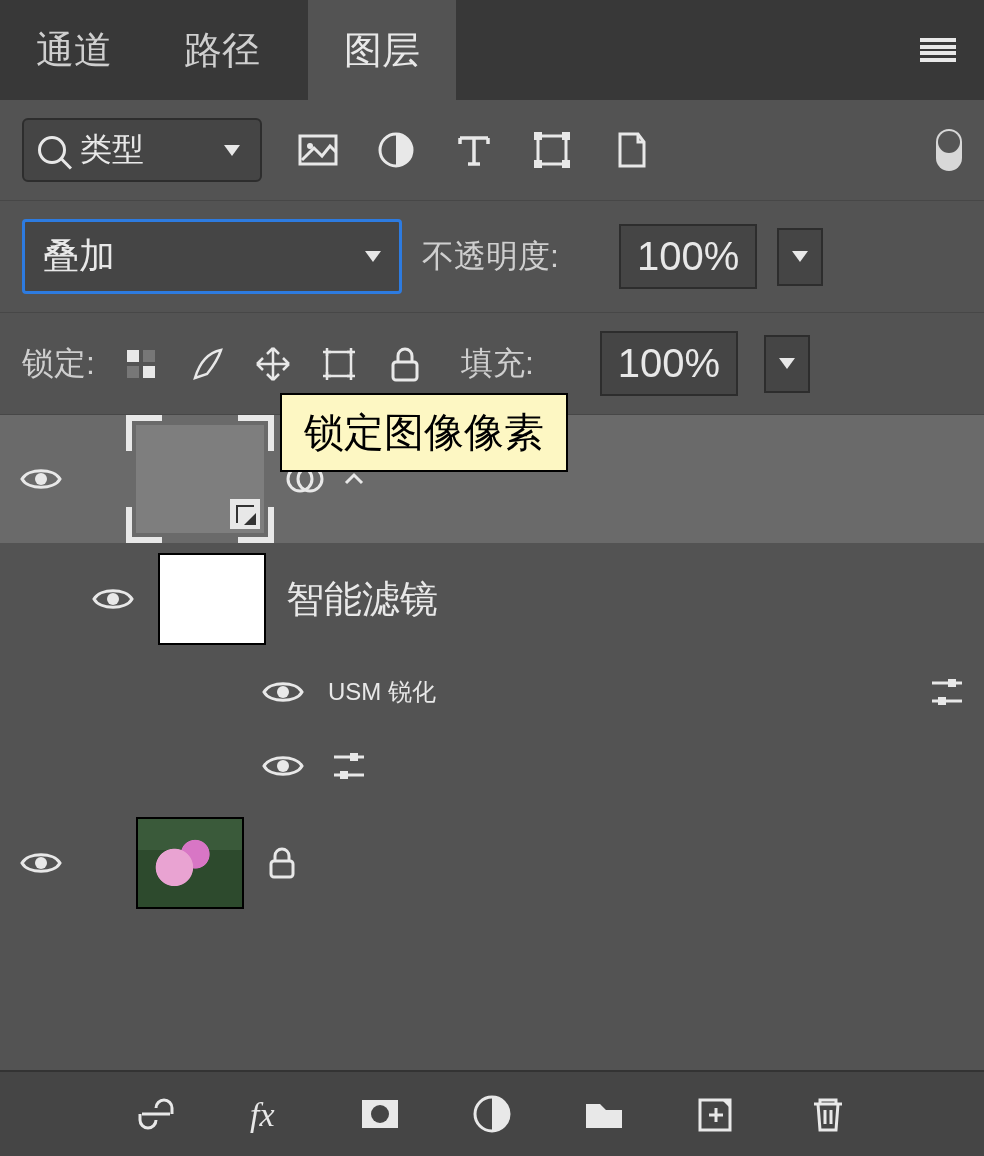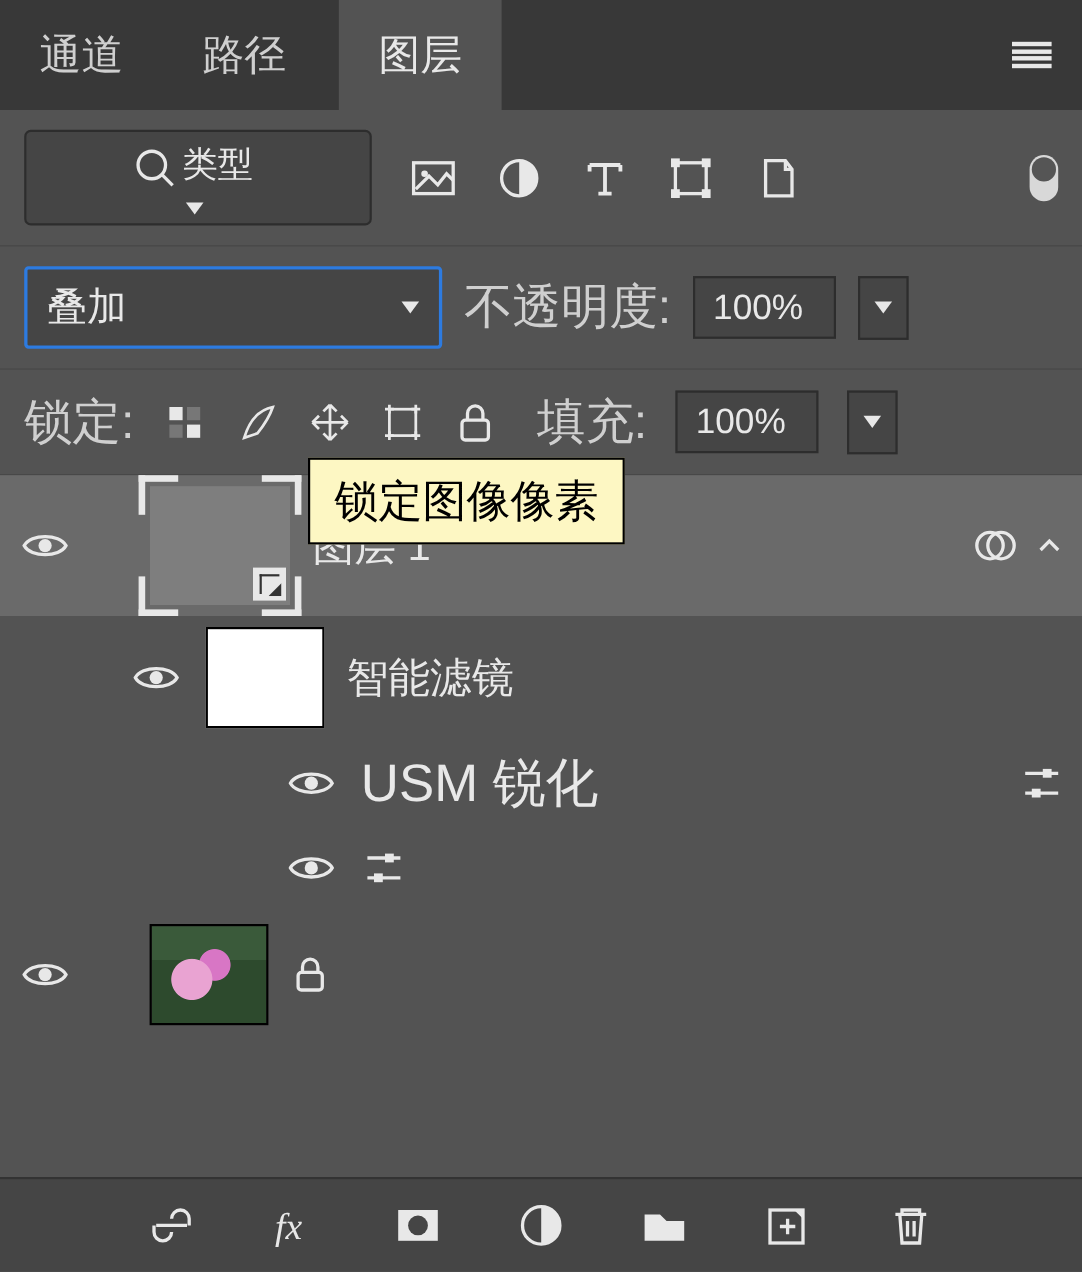--- a/index.html
+++ b/index.html
@@ -66,49 +66,49 @@
     border-bottom:1px solid #474747;
   }
   .filter-dd{
     display:flex;
     align-items:center;
     gap:12px;
     border:2px solid var(--border);
     border-radius:6px;
     background:var(--bg-dark);
     padding:8px 20px 8px 14px;
-    width:316px;
+    width:240px;
     justify-content:space-between;
-    flex-direction:column;
   }
   .filter-dd .left{display:flex;align-items:center;gap:14px;}
   .mag{width:28px;height:28px;border:3px solid var(--text);border-radius:50%;position:relative;}
   .mag::after{content:"";position:absolute;width:14px;height:3px;background:var(--text);transform:rotate(45deg);right:-10px;bottom:-4px;}
   .chev{width:0;height:0;border-left:8px solid transparent;border-right:8px solid transparent;border-top:11px solid var(--text);}
   .icon-btn{width:44px;height:44px;display:flex;align-items:center;justify-content:center;}
   .smart-toggle{width:26px;height:42px;border-radius:13px;background:#d8d8d8;position:relative;margin-left:auto;}
   .smart-toggle::before{content:"";position:absolute;top:2px;left:2px;width:22px;height:22px;border-radius:50%;background:#555;}
   
   .row.blend{gap:20px;}
   .blend-dd{
     display:flex;align-items:center;justify-content:space-between;
     border:3px solid #2d7be0;
     border-radius:4px;
     background:var(--bg-dark);
     padding:10px 18px;
     width:380px;
     font-size:36px;
   }
-  .label{font-size:44px;color:var(--text-dim);}
+  .label{font-size:32px;color:var(--text-dim);}
   .value-box{
     border:2px solid var(--border);
     background:var(--bg-dark);
     padding:8px 16px;
-    font-size:32px;
+    font-size:40px;
     min-width:130px;
+    margin-left:40px;
   }
   .dd-btn{
     border:2px solid var(--border);
     background:var(--bg-dark);
     width:46px;height:58px;
     display:flex;align-items:center;justify-content:center;
   }
   
   .row.lockrow{position:relative;gap:26px;}
   .lock-icon{width:40px;height:40px;display:flex;align-items:center;justify-content:center;}
@@ -163,30 +163,30 @@
   .smart-badge{
     position:absolute;right:4px;bottom:4px;
     width:30px;height:30px;background:#e8e8e8;
   }
   .smart-badge::before{content:"";position:absolute;inset:6px;border:2px solid #333;border-bottom:none;border-right:none;}
   .smart-badge::after{content:"";position:absolute;right:4px;bottom:4px;width:12px;height:12px;background:#333;clip-path:polygon(0 100%,100% 100%,100% 0);}
   .layer-name{font-size:38px;flex:1;}
   .layer-right{display:flex;align-items:center;gap:14px;}
   .circles{width:42px;height:42px;}
   .expand{width:28px;height:28px;display:flex;align-items:center;justify-content:center;}
-  .sub{padding-left:117px;}
+  .sub{padding-left:88px;}
   .sub .thumb{width:108px;height:92px;background:#fff;border:2px solid #000;}
   .filter-line{
     display:flex;align-items:center;
     padding:8px 16px 8px 260px;
     gap:22px;
     min-height:74px;
   }
   .filter-line .eye{width:46px;}
-  .filter-name{font-size:48px;flex:1;}
+  .filter-name{font-size:24px;flex:1;}
   .filter-opts{width:42px;height:42px;}
   .bg-thumb{
     width:108px;height:92px;
     border:2px solid #000;
     background:
       radial-gradient(circle at 35% 55%, #e9a3d2 0 22%, transparent 23%),
       radial-gradient(circle at 55% 40%, #d876c5 0 18%, transparent 19%),
       linear-gradient(#3a5a3a 0 35%, #2d4a2d 35% 100%);
     flex-shrink:0;
   }
@@ -343,21 +343,20 @@
           <span class="sf-tl-v"></span>
         <span class="sf-tr-h"></span>
           <span class="sf-tr-v"></span>
         <span class="sf-bl-h"></span>
           <span class="sf-bl-v"></span>
         <span class="sf-br-h"></span>
           <span class="sf-br-v"></span>
       </div>
       <div class="smart-badge"></div>
     </div>
-    <span class="layer-name">图层 1</span>
     <div class="layer-right">
       <svg class="circles" viewBox="0 0 42 42">
           <circle cx="16" cy="21" r="12" stroke-width="3"></circle>
           <circle cx="26" cy="21" r="12" stroke-width="3"></circle>
         </svg>
       <div class="expand">
         <svg viewBox="0 0 28 28">
             <path d="M6 18 L14 10 L22 18" stroke-width="3"></path>
           </svg>
       </div>

